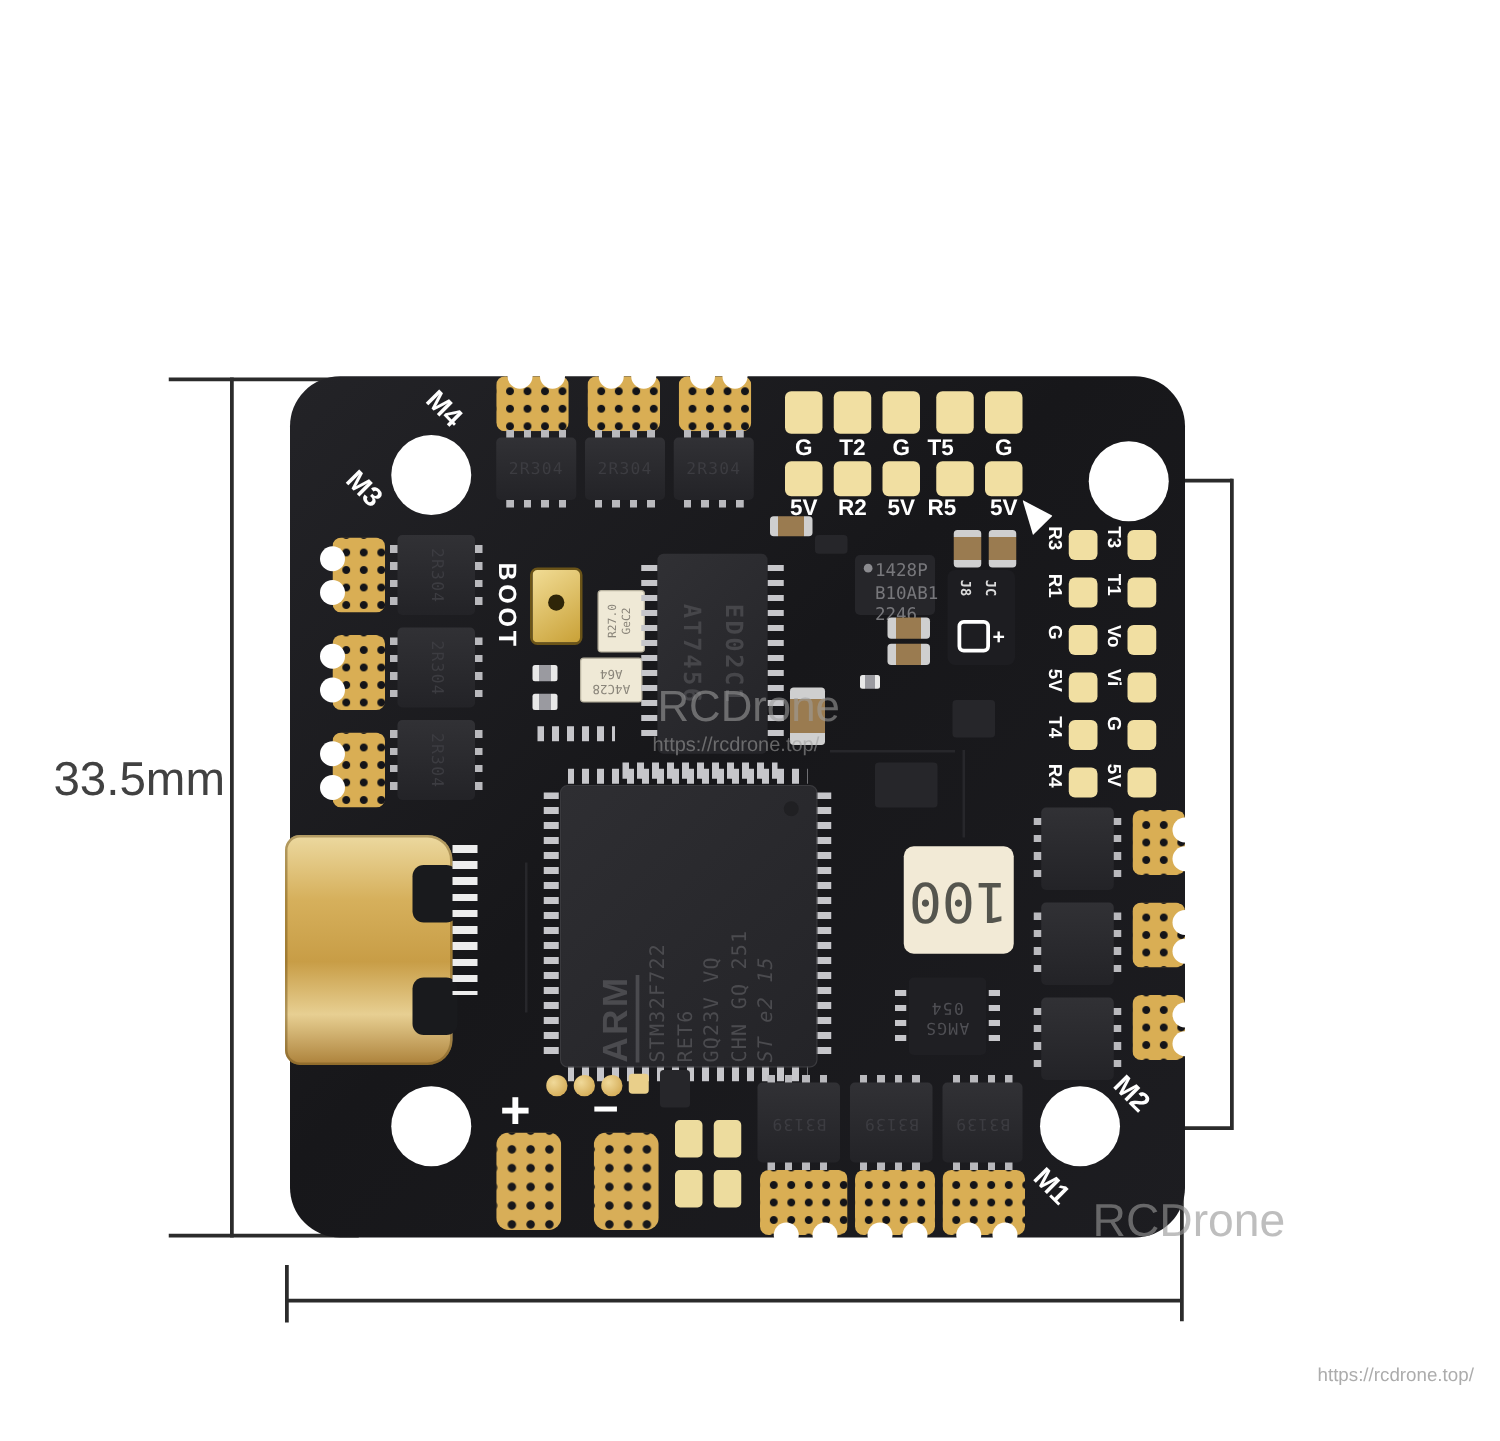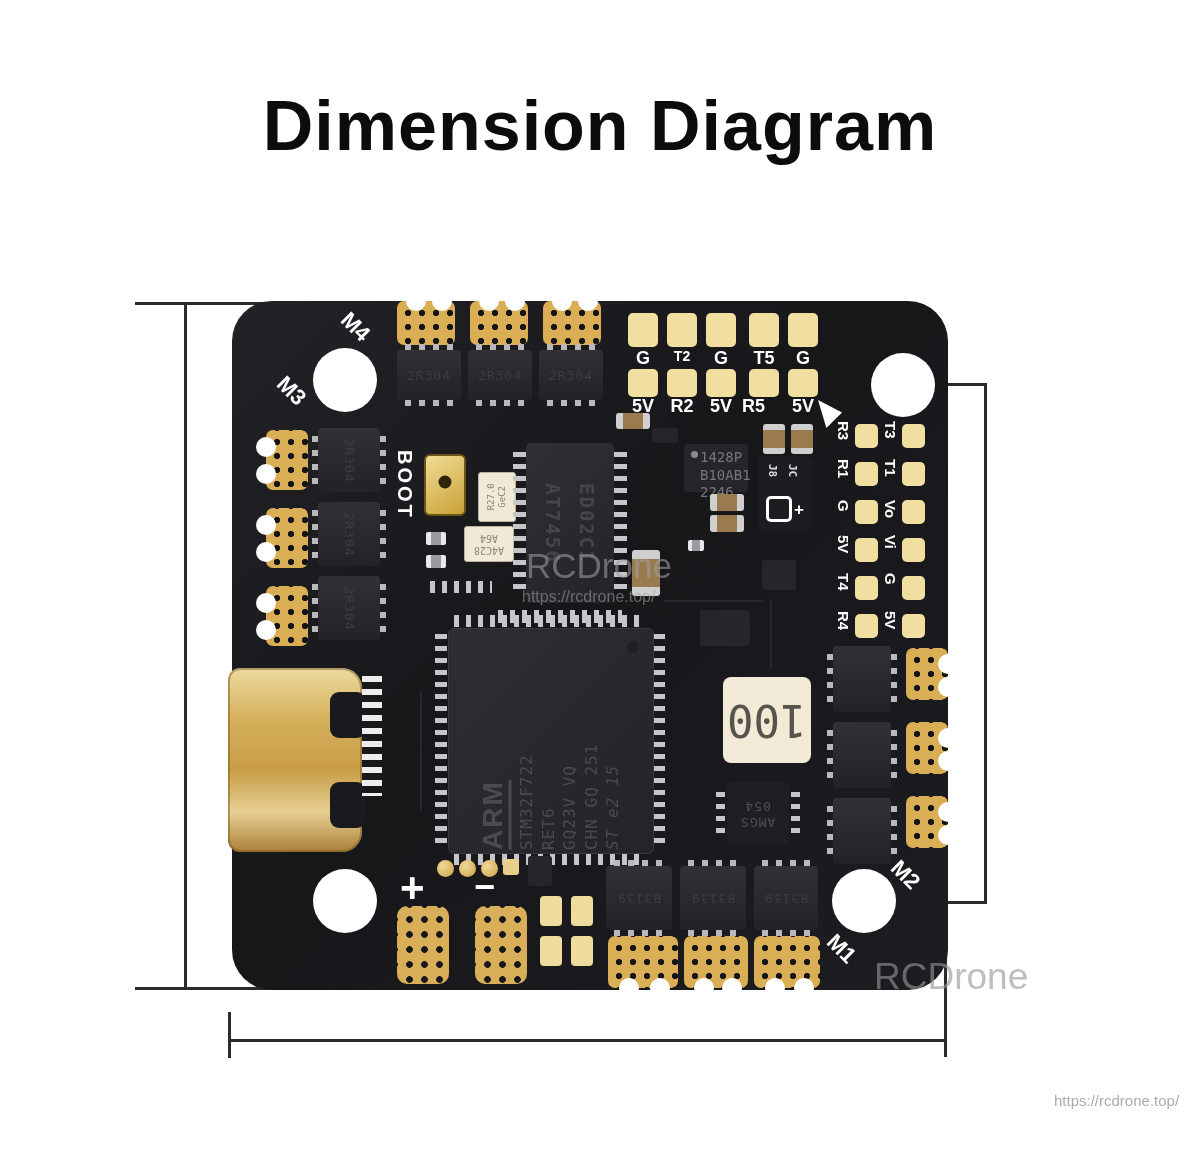--- a/index.html
+++ b/index.html
@@ -89,32 +89,32 @@
   .wm-name{font-size:35px;}
   .wm-url{font-size:16px;}
   .wm-corner{font-size:37px;color:rgba(150,150,150,.62);}
   .footer-url{font-size:15px;color:#acacac;}
 </style>
 </head>
 <body>
 
 <div class="stage">
 
-  <div class="abs title">Dimension Diagram</div>
 
   <div class="abs dline" style="left:135px;top:302px;width:262px;height:3px;"></div>
   <div class="abs dline" style="left:184px;top:302px;width:3px;height:688px;"></div>
   <div class="abs dline" style="left:135px;top:987px;width:152px;height:3px;"></div>
   <div class="abs dline" style="left:866px;top:383px;width:120px;height:3px;"></div>
   <div class="abs dline" style="left:984px;top:383px;width:3px;height:521px;"></div>
   <div class="abs dline" style="left:866px;top:901px;width:120px;height:3px;"></div>
   <div class="abs dline" style="left:944px;top:901px;width:3px;height:156px;"></div>
   <div class="abs dline" style="left:229px;top:1039px;width:717px;height:3px;"></div>
   <div class="abs dline" style="left:228px;top:1012px;width:3px;height:46px;"></div>
 
+  <div class="abs dimlabel" style="left:38px;top:604px;width:142px;text-align:right;">33.5mm</div>
 
   <div class="abs board" style="left:232px;top:301px;width:716px;height:689px;"></div>
 
   <div class="abs trace" style="left:664px;top:600px;width:100px;height:2px;"></div>
   <div class="abs trace" style="left:770px;top:600px;width:2px;height:70px;"></div>
   <div class="abs trace" style="left:420px;top:690px;width:2px;height:120px;"></div>
 
   <div class="abs hole" style="left:313px;top:348px;"></div>
   <div class="abs hole" style="left:871px;top:353px;"></div>
   <div class="abs hole" style="left:313px;top:869px;"></div>
@@ -137,23 +137,23 @@
   <div class="abs fet" style="left:539px;top:350px;width:64px;height:50px;">
       <span class="fetlabel">2R304</span>
     </div>
 
   <div class="abs spad" style="left:628px;top:313px;width:30px;height:34px;"></div>
   <div class="abs spad" style="left:667px;top:313px;width:30px;height:34px;"></div>
   <div class="abs spad" style="left:706px;top:313px;width:30px;height:34px;"></div>
   <div class="abs spad" style="left:749px;top:313px;width:30px;height:34px;"></div>
   <div class="abs spad" style="left:788px;top:313px;width:30px;height:34px;"></div>
   <div class="abs silk" style="left:621px;top:348px;width:44px;text-align:center;font-size:18px;">G</div>
-  <div class="abs silk" style="left:660px;top:348px;width:44px;text-align:center;font-size:14px;">T2</div>
+  <div class="abs silk" style="left:660px;top:348px;width:44px;text-align:center;font-size:18px;">T2</div>
   <div class="abs silk" style="left:699px;top:348px;width:44px;text-align:center;font-size:18px;">G</div>
-  <div class="abs silk" style="left:742px;top:348px;width:44px;text-align:center;font-size:18px;">T5</div>
+  <div class="abs silk" style="left:742px;top:348px;width:44px;text-align:left;font-size:18px;">T5</div>
   <div class="abs silk" style="left:781px;top:348px;width:44px;text-align:center;font-size:18px;">G</div>
   <div class="abs spad" style="left:628px;top:369px;width:30px;height:28px;"></div>
   <div class="abs spad" style="left:667px;top:369px;width:30px;height:28px;"></div>
   <div class="abs spad" style="left:706px;top:369px;width:30px;height:28px;"></div>
   <div class="abs spad" style="left:749px;top:369px;width:30px;height:28px;"></div>
   <div class="abs spad" style="left:788px;top:369px;width:30px;height:28px;"></div>
   <div class="abs silk" style="left:621px;top:396px;width:44px;text-align:center;font-size:18px;">5V</div>
   <div class="abs silk" style="left:660px;top:396px;width:44px;text-align:center;font-size:18px;">R2</div>
   <div class="abs silk" style="left:699px;top:396px;width:44px;text-align:center;font-size:18px;">5V</div>
   <div class="abs silk" style="left:742px;top:396px;width:44px;text-align:left;font-size:18px;">R5</div>

